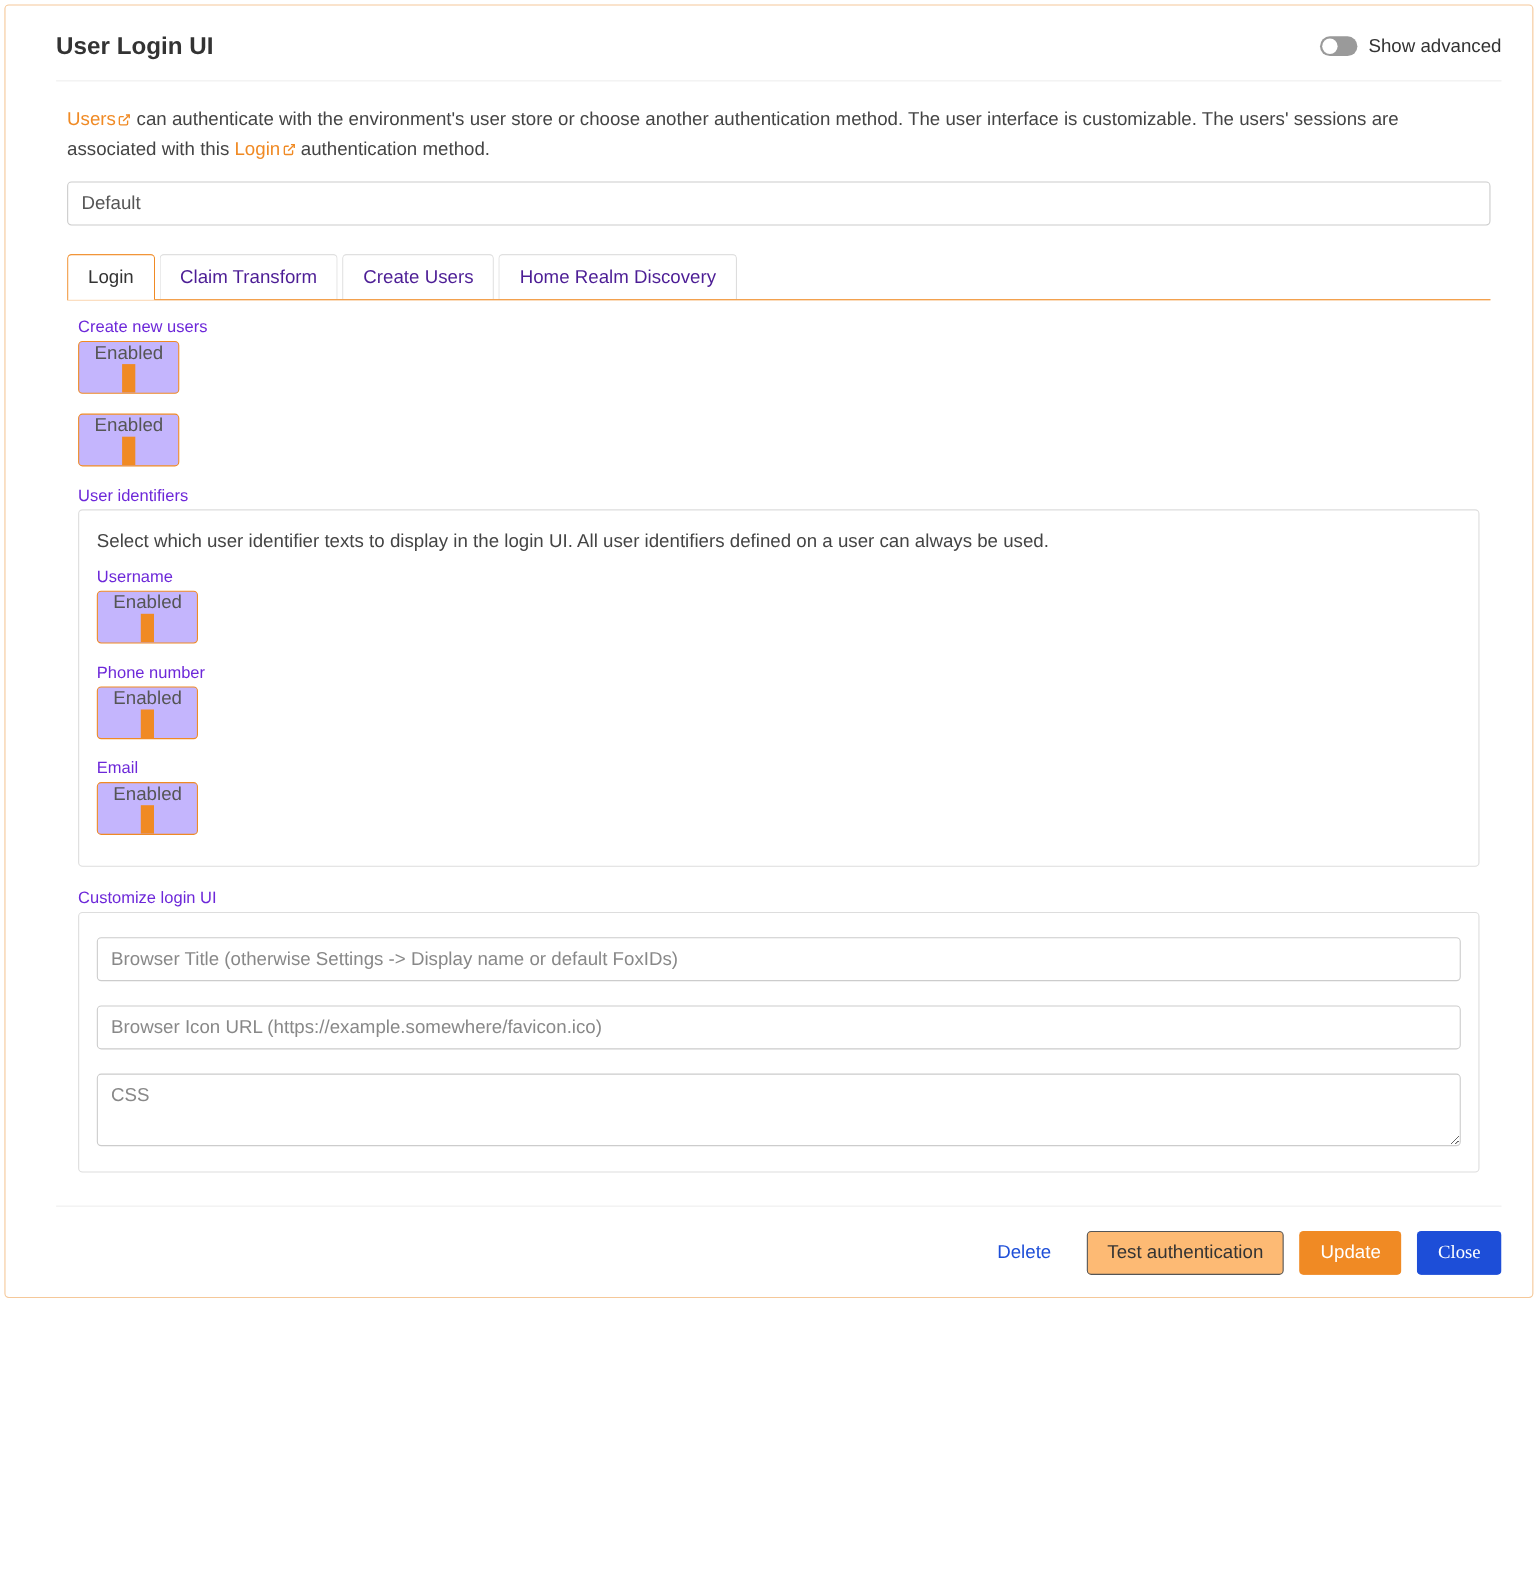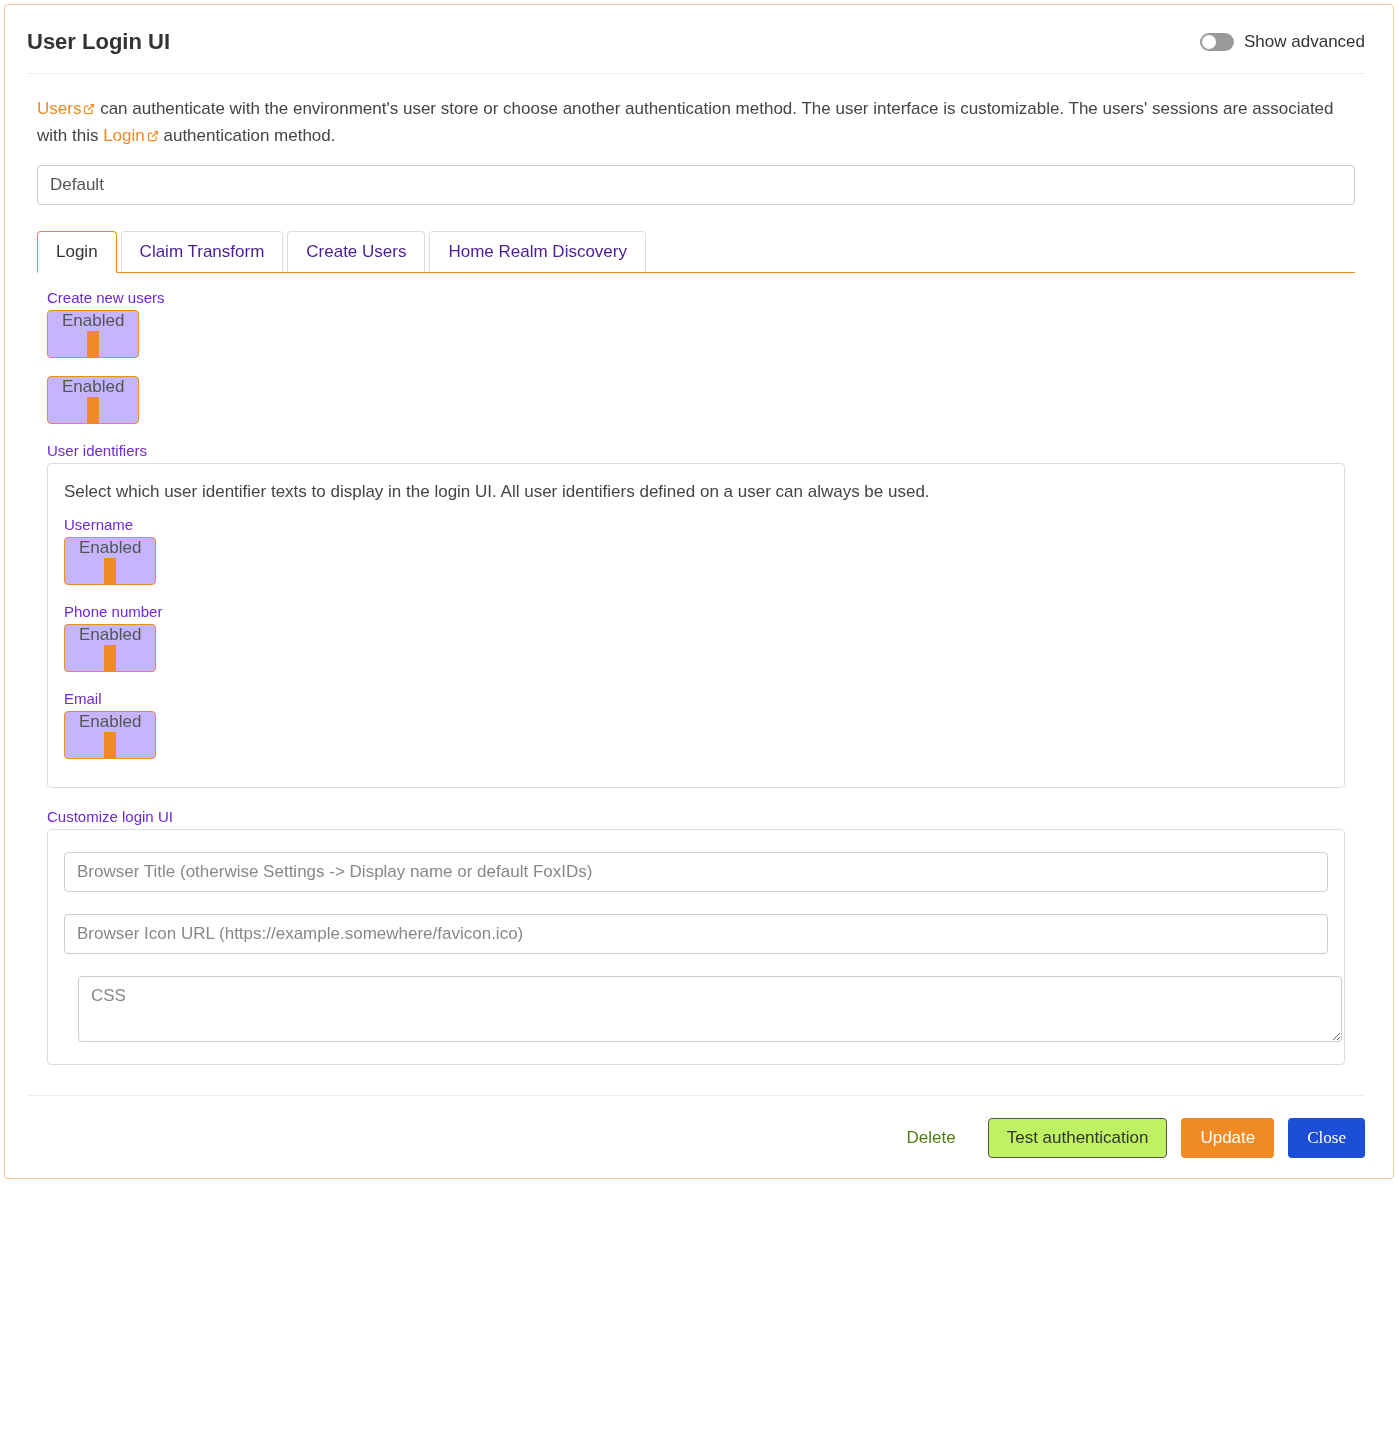--- a/index.html
+++ b/index.html
@@ -6,21 +6,21 @@
     body {
       font-family: 'Segoe UI', -apple-system, BlinkMacSystemFont, sans-serif;
       background: #fff;
       padding: 4px;
       font-size: 16px;
       color: #333;
     }
     .panel {
       border: 1px solid #f5c899;
       border-radius: 4px;
-      padding: 24px 28px 20px 22px;
+      padding: 24px 28px 20px 46px;
       width: 1390px;
     }
     .header-row {
       display: flex;
       justify-content: space-between;
       align-items: center;
       padding-bottom: 18px;
       border-bottom: 1px solid #eee;
       margin-bottom: 22px;
     }
@@ -76,21 +76,21 @@
     .text-input, .text-area {
       width: 100%;
       border: 1px solid #ccc;
       border-radius: 4px;
       padding: 9px 12px;
       font-size: 17px;
       color: #555;
       font-family: inherit;
     }
     .text-input::placeholder, .text-area::placeholder { color: #888; }
-    .text-area { resize: both; min-height: 66px; margin-left: 14px; }
+    .text-area { resize: both; min-height: 66px; }
 
     .tabs {
       display: flex;
       border-bottom: 1px solid #f08a24;
       margin-top: 26px;
       margin-bottom: 16px;
     }
     .tab {
       padding: 10px 18px;
       border: 1px solid transparent;
@@ -166,25 +166,25 @@
     .btn {
       padding: 9px 18px;
       border-radius: 4px;
       font-size: 17px;
       border: 1px solid transparent;
       cursor: pointer;
       font-family: inherit;
     }
     .btn-link {
       background: transparent;
-      color: #4d7c0f;
+      color: #1d4ed8;
       border: none;
     }
     .btn-outline {
-      background: #bef264;
+      background: #fdba74;
       border: 1px solid #555;
       color: #333;
     }
     .btn-primary {
       background: #f08a24;
       color: #fff;
     }
     .btn-secondary {
       background: #1d4ed8;
       color: #fff;

